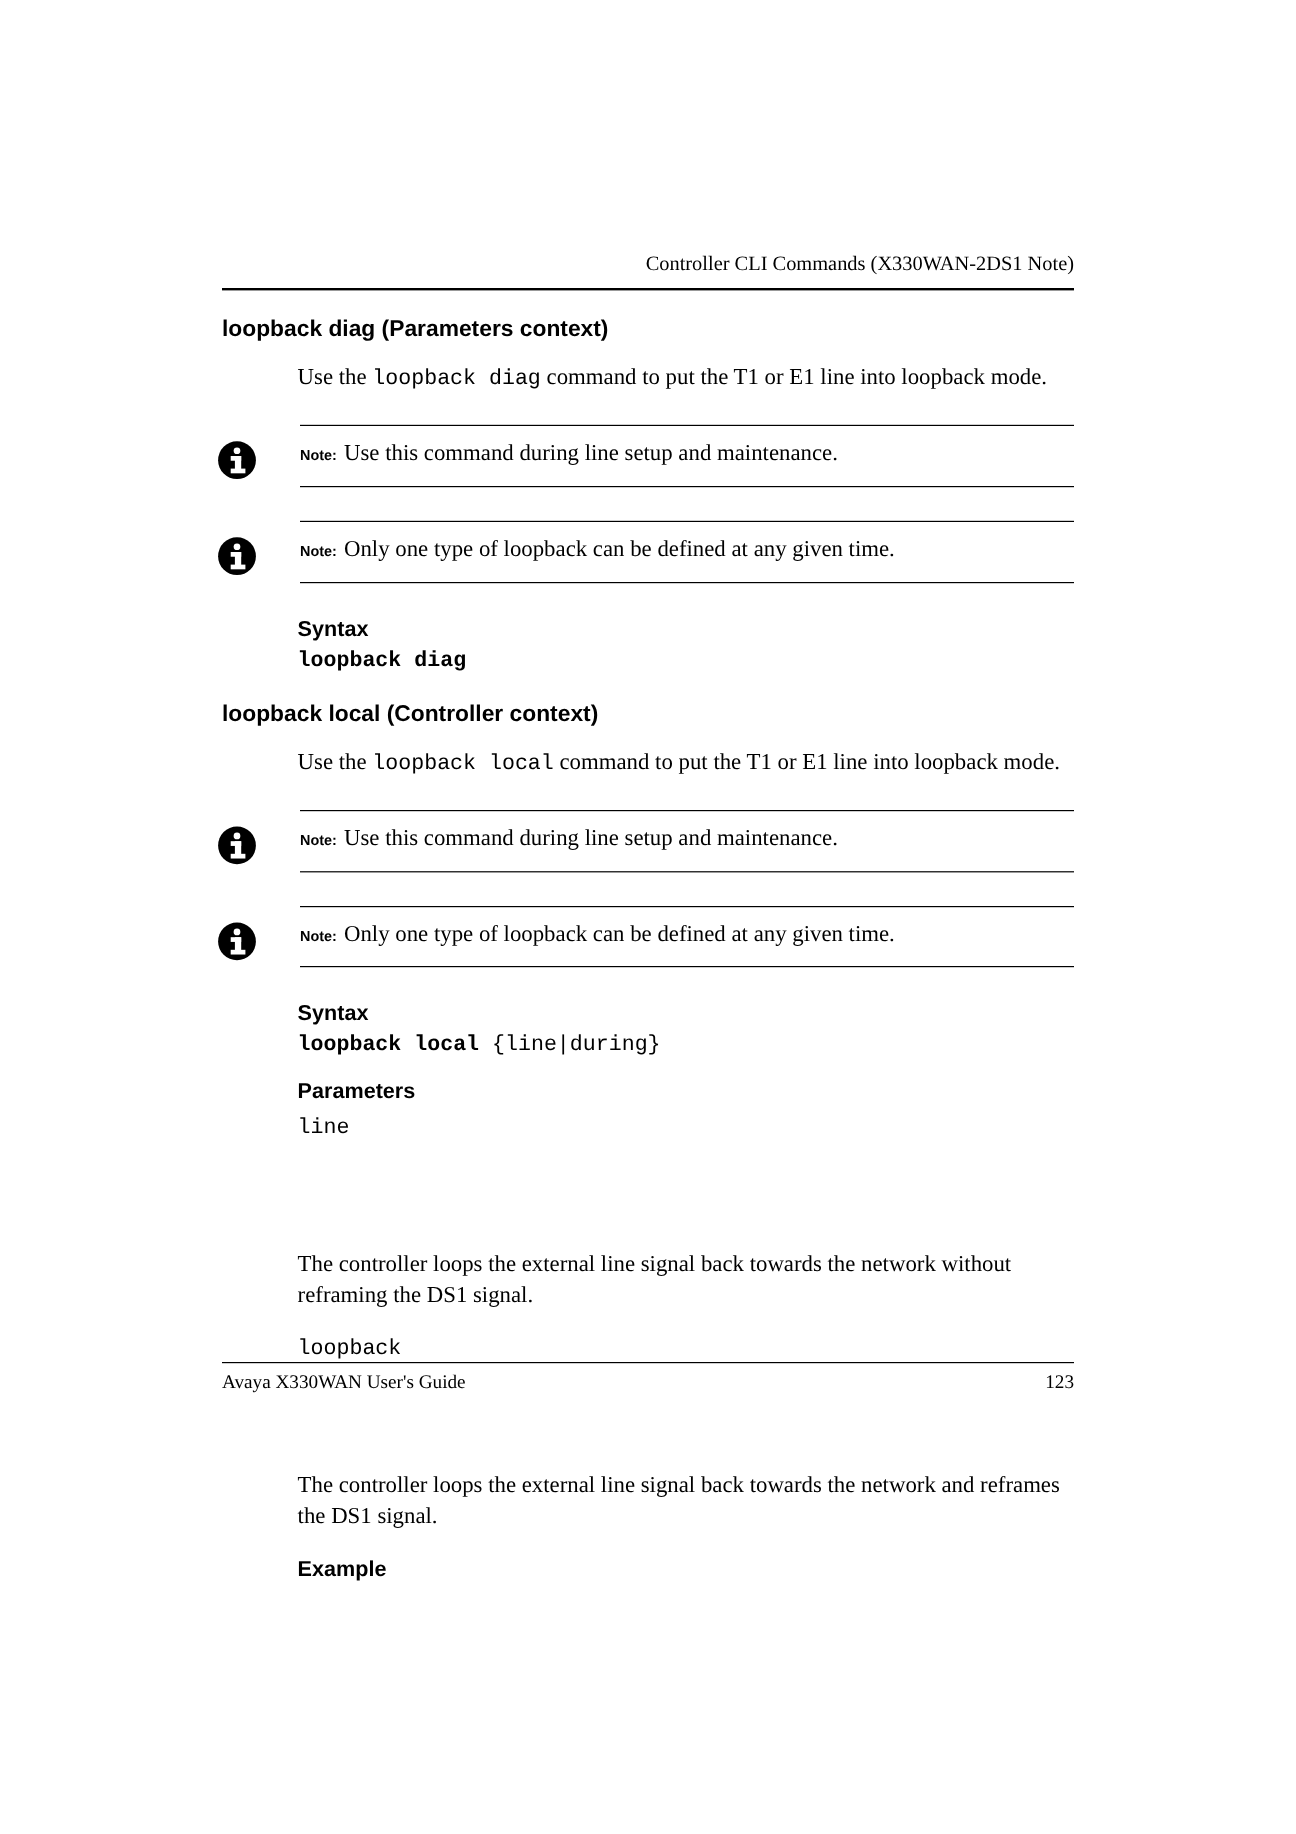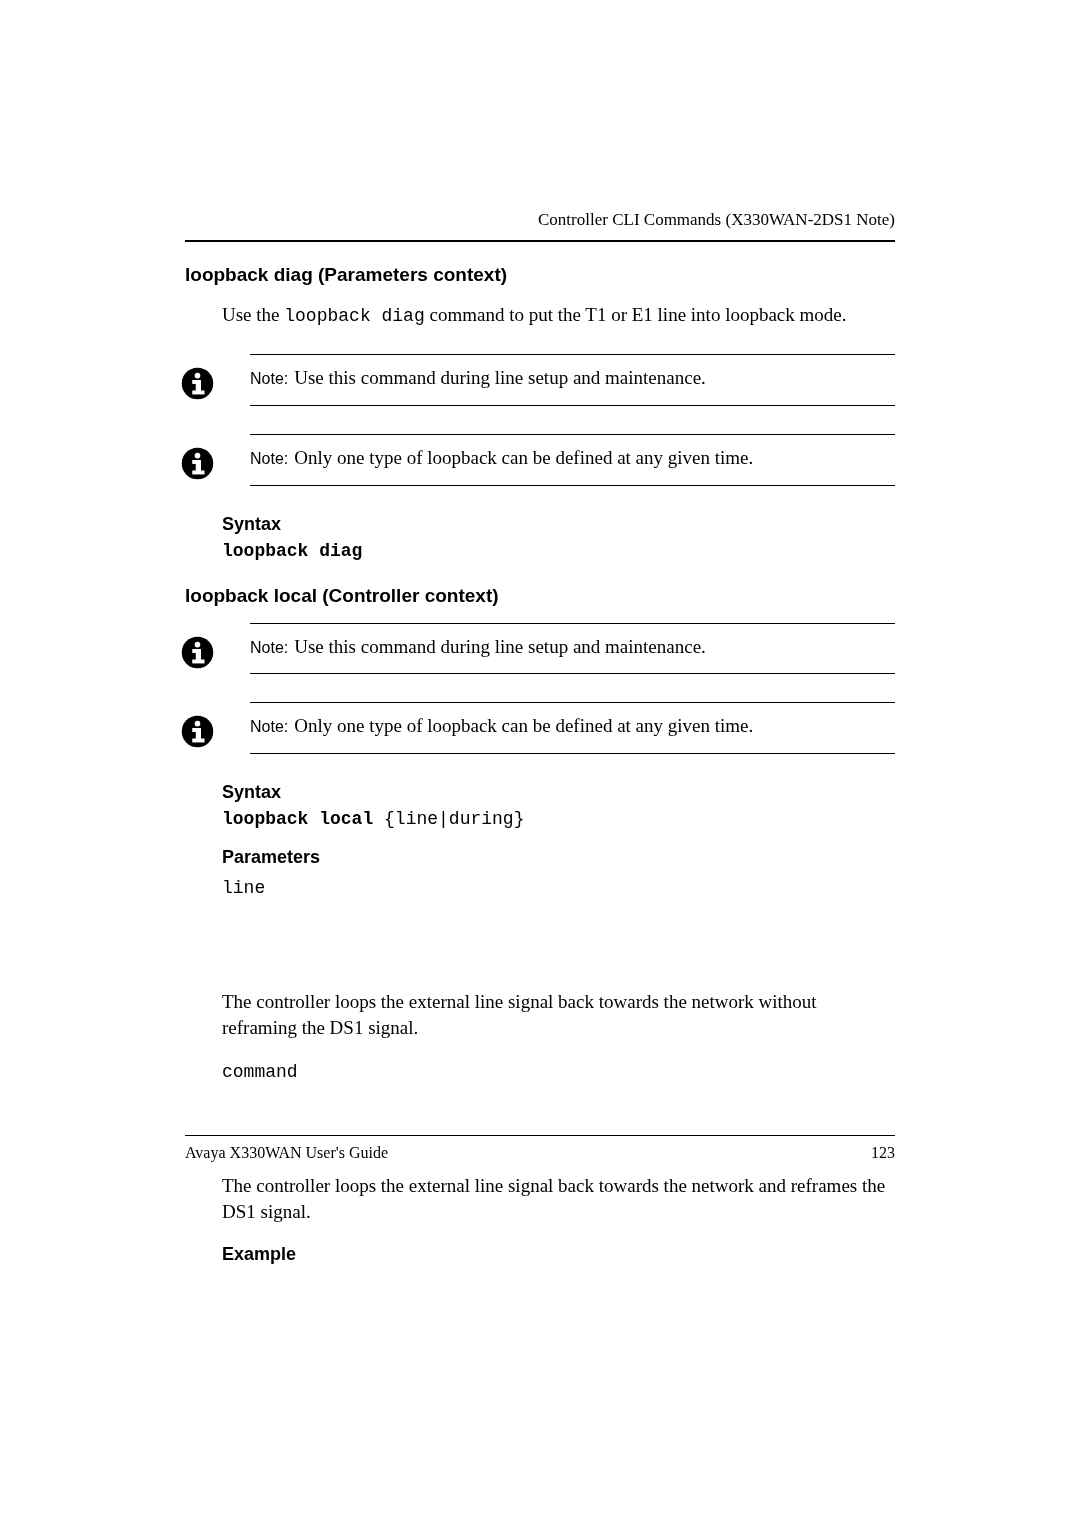--- a/index.html
+++ b/index.html
@@ -26,21 +26,21 @@
     border-top: 2px solid #000;
     margin-bottom: 22px;
   }
   .section-title {
     font-family: Arial, Helvetica, sans-serif;
     font-weight: 700;
     font-size: 19px;
     margin-bottom: 16px;
   }
   .indent {
-    margin-left: 37px;
+    margin-left: 63px;
   }
   .body-text {
     font-size: 19px;
     line-height: 1.35;
     margin-bottom: 26px;
   }
   .mono { font-family: "Courier New", Courier, monospace; font-size: 18px; }
   .note-block {
     margin-left: 65px;
     position: relative;
@@ -59,22 +59,22 @@
   .note-block .row {
     display: flex;
     align-items: flex-start;
   }
   .note-text {
     font-size: 19px;
     line-height: 1.35;
   }
   .note-label {
     font-family: Arial, Helvetica, sans-serif;
-    font-weight: 400;
-    font-size: 16px;
+    font-weight: 700;
+    font-size: 12px;
     margin-right: 6px;
   }
   .info-icon {
     position: absolute;
     left: -70px;
     top: 12px;
     width: 35px;
     height: 35px;
   }
   .info-icon svg { width: 35px; height: 35px; display: block; }
@@ -184,20 +184,23 @@
     <hr class="rule-bottom">
   </div>
 
   <div class="indent">
     <div class="sub-heading" style="margin-top:0">Syntax</div>
     <div class="syntax-line"><span class="cmd">loopback diag</span></div>
   </div>
 
   <div class="section-title" style="margin-top:10px">loopback local (Controller context)</div>
 
+  <div class="indent body-text">
+    <span>Use the </span><span class="mono">loopback local</span><span> command to put the T1 or E1 line into loopback mode.</span>
+  </div>
 
   <div class="note-block">
     <div class="info-icon">
       <svg viewBox="0 0 40 40">
           <circle cx="20" cy="20" r="18" fill="#000"></circle>
           <circle cx="20" cy="11" r="3.2" fill="#fff"></circle>
           <rect x="14" y="16" width="10" height="4.5" fill="#fff"></rect>
           <rect x="18" y="16" width="6" height="14" fill="#fff"></rect>
           <rect x="14" y="28" width="14" height="4.5" fill="#fff"></rect>
         </svg>
@@ -234,21 +237,21 @@
     <div class="sub-heading" style="margin-top:0">Syntax</div>
     <div class="syntax-line"><span class="cmd">loopback local</span><span> {line|during}</span></div>
 
     <div class="sub-heading" style="margin-top:-6px">Parameters</div>
     <div class="params-table">
       <div class="prow">
         <div class="pname">line</div>
         <div class="pdesc">The controller loops the external line signal back towards the network without reframing the DS1 signal.</div>
       </div>
       <div class="prow">
-        <div class="pname">command</div>
+        <div class="pname">loopback</div>
         <div class="pdesc">The controller loops the external line signal back towards the network and reframes the DS1 signal.</div>
       </div>
     </div>
 
     <div class="sub-heading">Example</div>
   </div>
 </div>
 
 <div class="footer">
   <hr class="rule">

